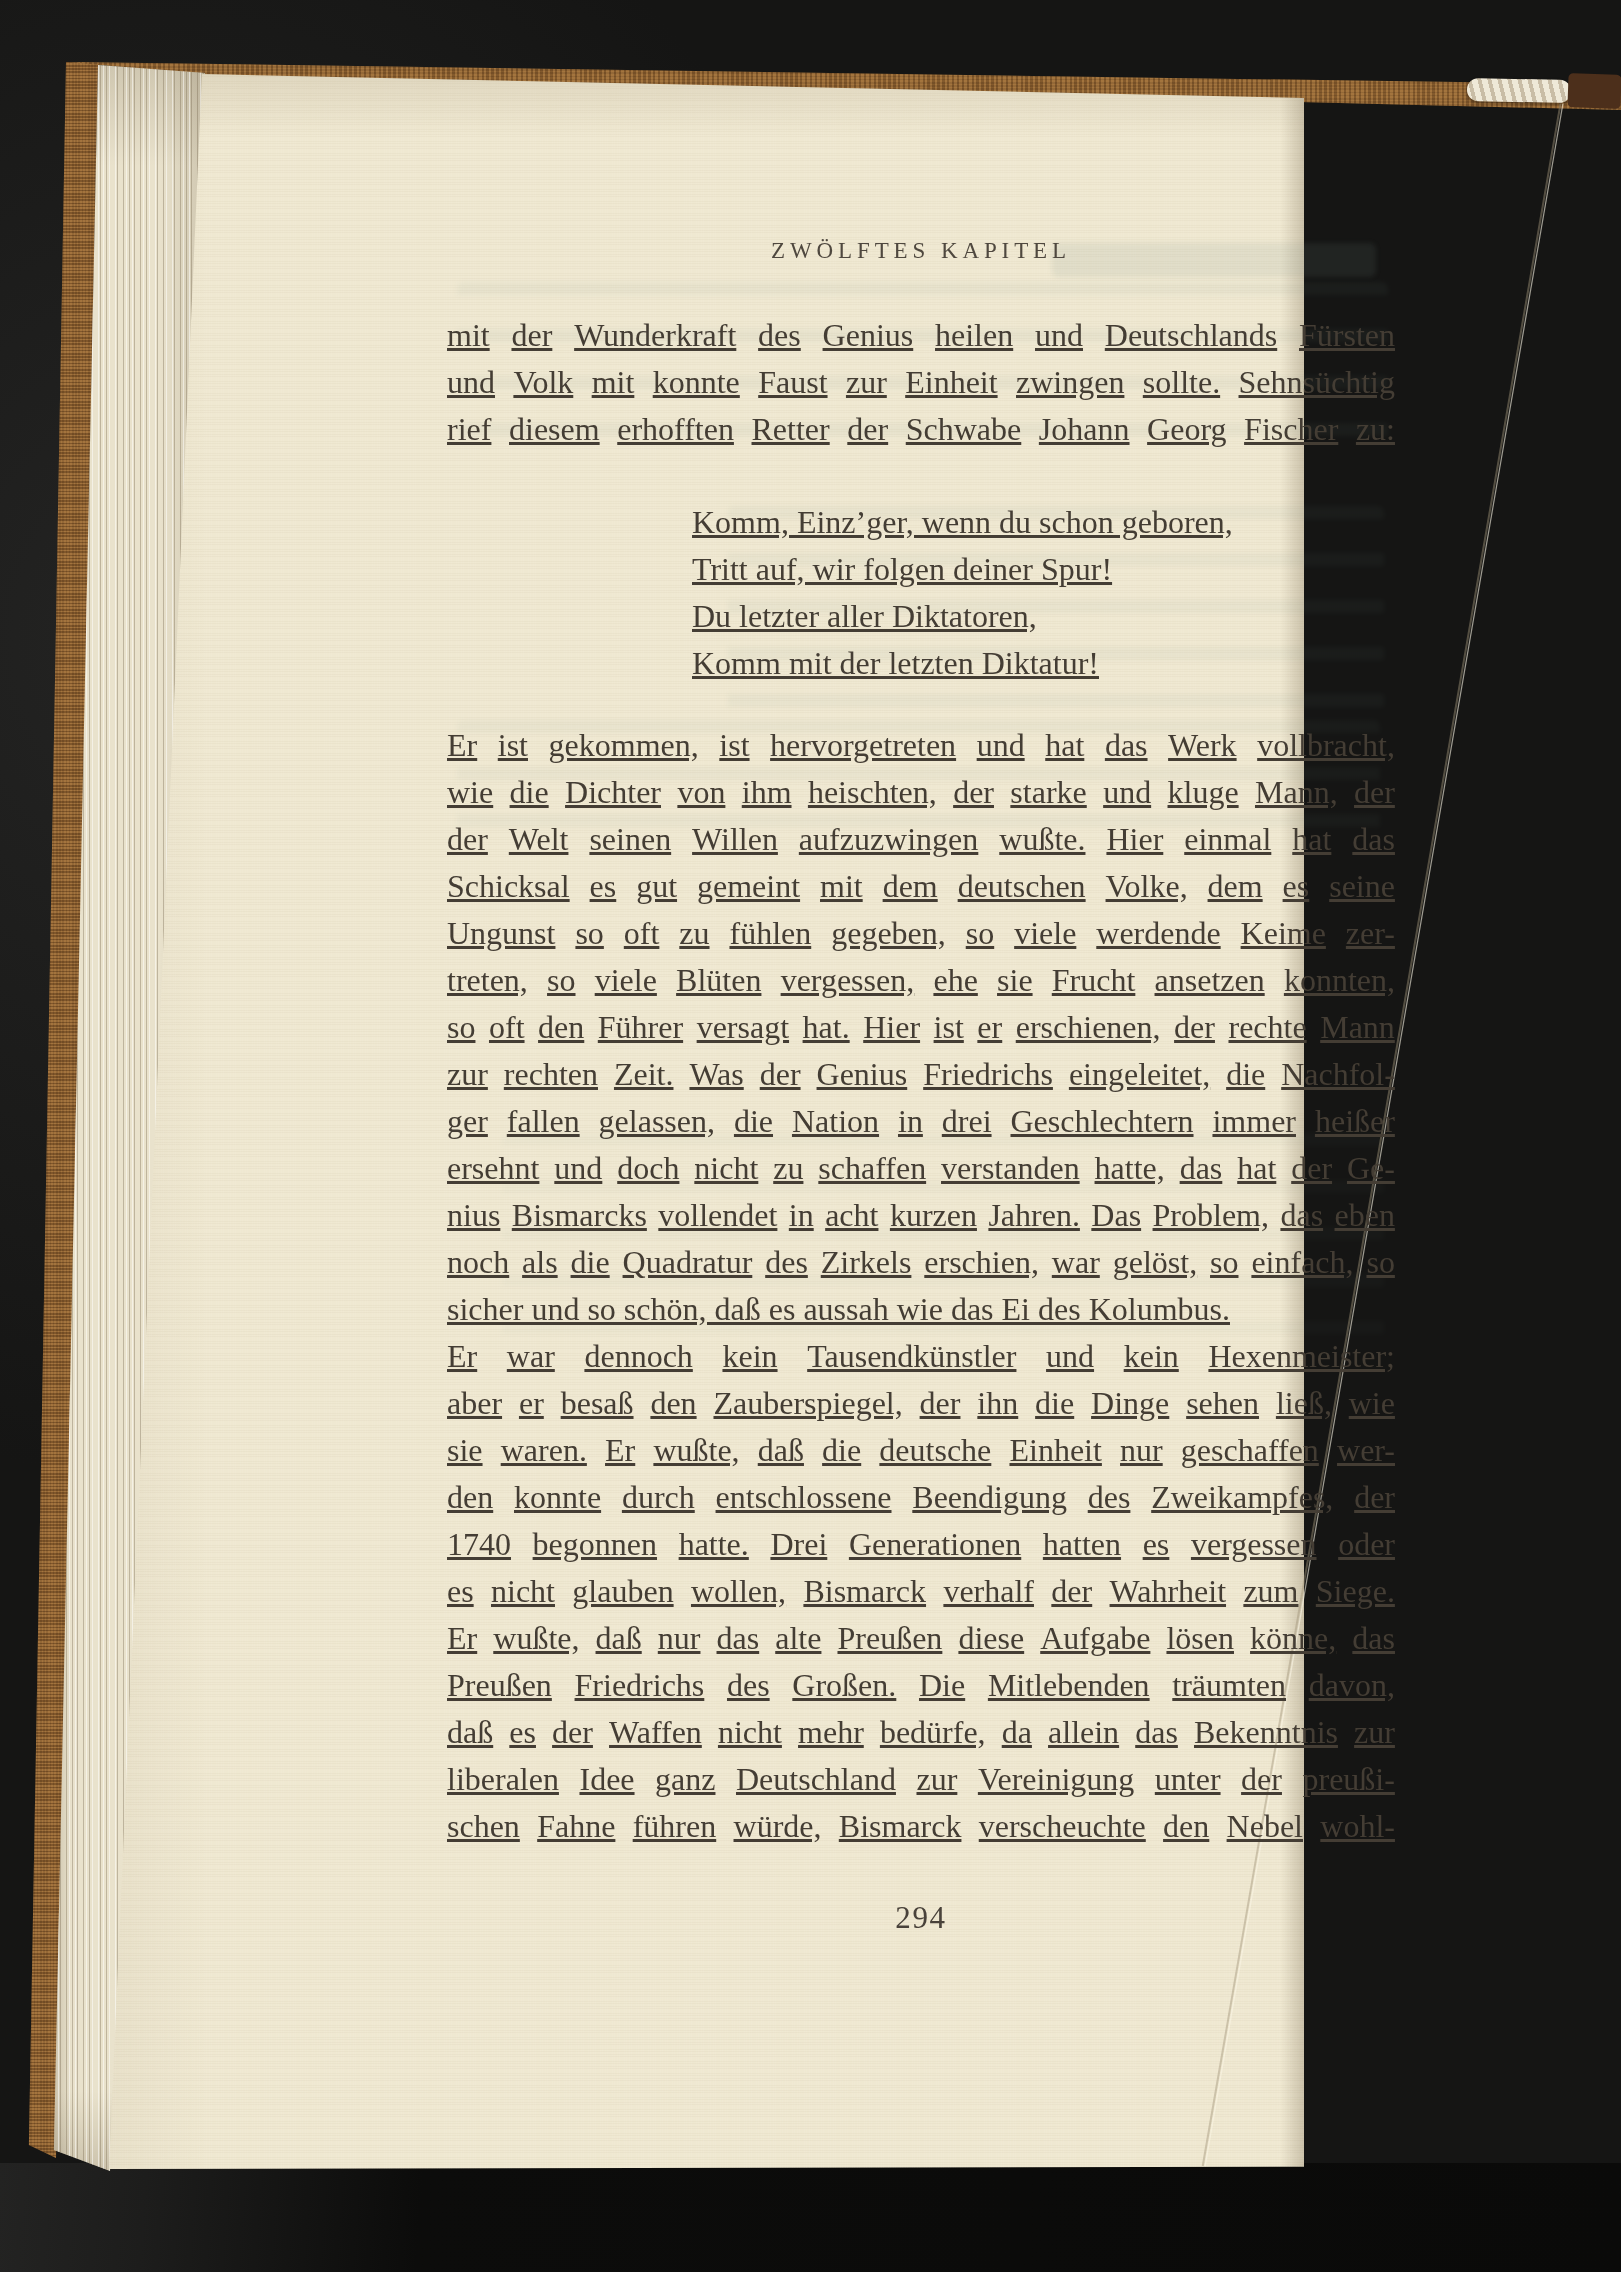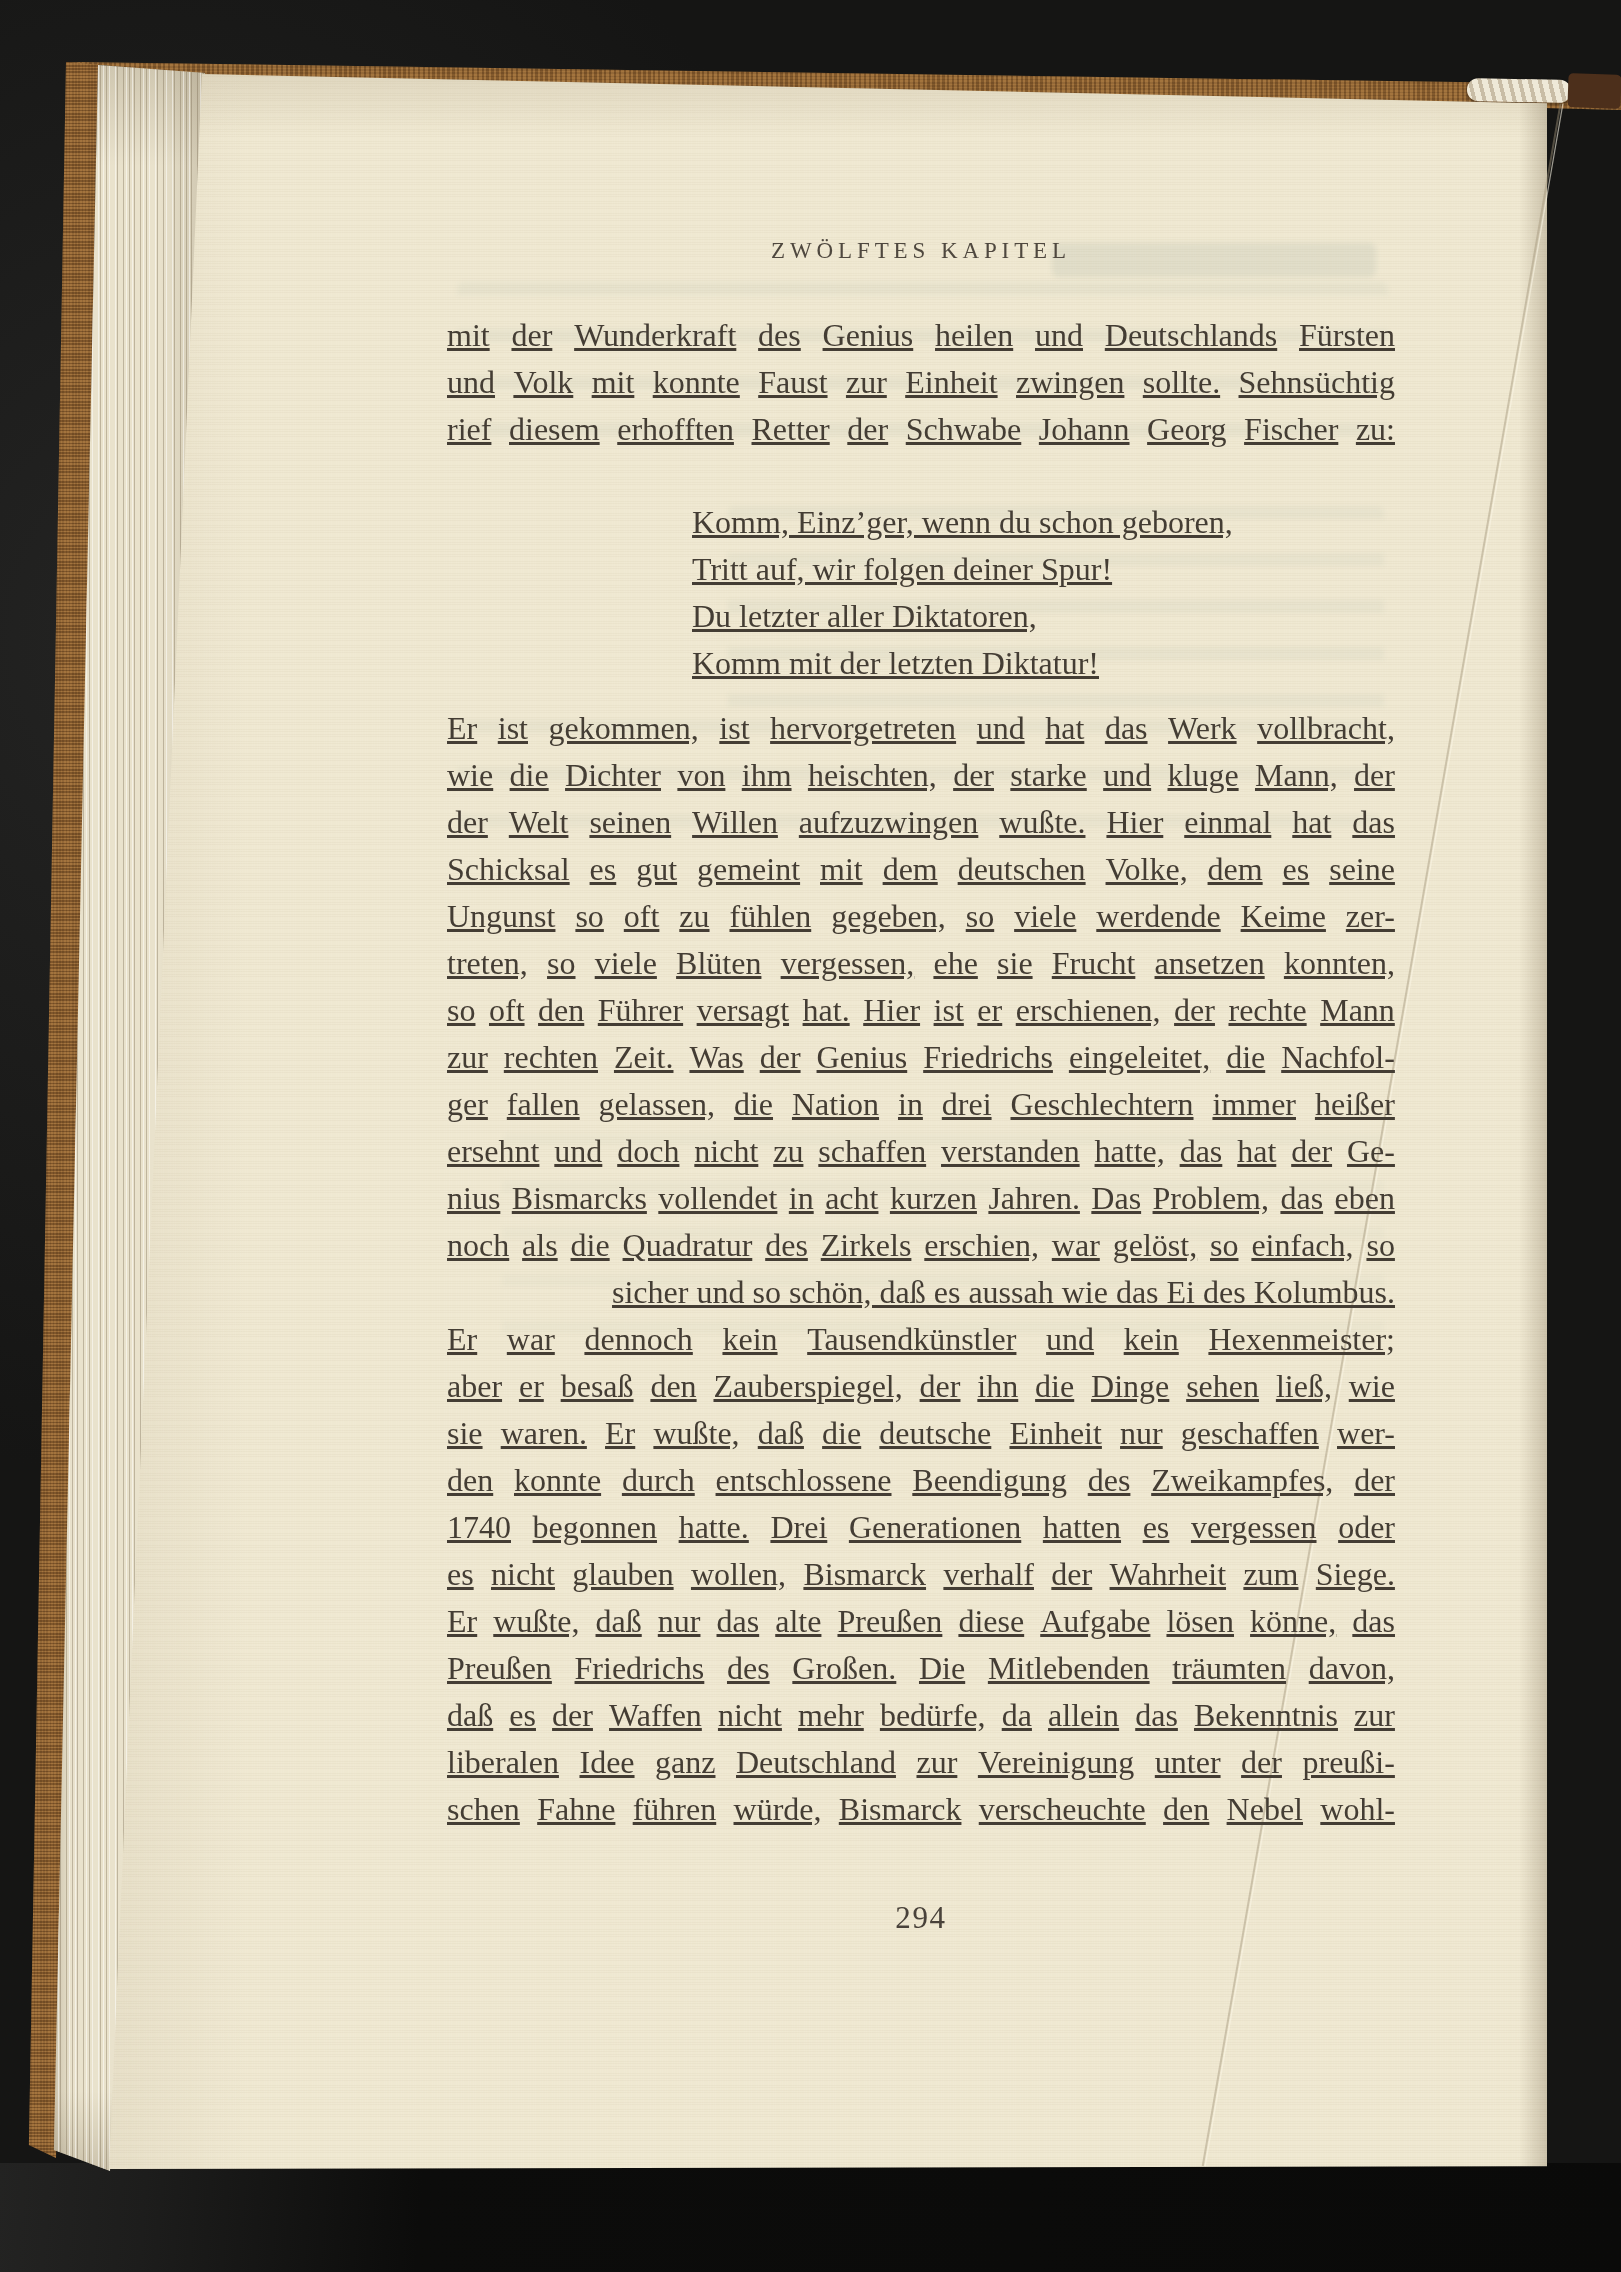--- a/index.html
+++ b/index.html
@@ -53,21 +53,21 @@
     background-color: #e9e2cc;
     background-image:
       repeating-linear-gradient(90deg, rgba(120,105,80,.38) 0 0.8px, transparent 0.8px 3.2px, rgba(255,255,255,.5) 3.2px 4px, transparent 4px 5.7px),
       linear-gradient(90deg, rgba(110,95,70,.30) 0%, transparent 14%, transparent 68%, rgba(110,95,70,.24) 100%),
       linear-gradient(180deg, rgba(110,95,70,.22) 0%, transparent 5%, transparent 96%, rgba(110,95,70,.25) 100%);
     clip-path: polygon(49px 4.9px, 156px 13px, 61px 2111px, 4.9px 2090px);
   }
 
   
   .page {
-    left: 0; top: 0; width: 1547px; height: 2273px;
+    left: 0; top: 0; width: 1304px; height: 2273px;
     background-color: #efe8d1;
     background-image:
       repeating-linear-gradient(0deg, rgba(150,130,95,.05) 0 0.8px, transparent 0.8px 2.4px),
       repeating-linear-gradient(90deg, rgba(255,253,244,.06) 0 0.8px, transparent 0.8px 2.4px);
     clip-path: polygon(202px 74px, 1622px 105px, 1622px 2166px, 109px 2169px);
   }
   .page-shading {
     left: 0; top: 0; width: 100%; height: 100%;
     background:
       linear-gradient(90deg, rgba(130,112,82,.14) 0%, transparent 16%),
@@ -170,21 +170,21 @@
       </div>
   </div>
 
   <div class="abs poem" style="top:499px;">
     <div class="line">Komm, Einz’ger, wenn du schon geboren,</div>
     <div class="line">Tritt auf, wir folgen deiner Spur!</div>
     <div class="line">Du letzter aller Diktatoren,</div>
     <div class="line">Komm mit der letzten Diktatur!</div>
   </div>
 
-  <div class="abs textcol" style="top:705px;text-align:right;">
+  <div class="abs textcol" style="top:722px;">
     <div class="line jline">
         <span>Er</span>
         <span>ist</span>
         <span>gekommen,</span>
         <span>ist</span>
         <span>hervorgetreten</span>
         <span>und</span>
         <span>hat</span>
         <span>das</span>
         <span>Werk</span>

